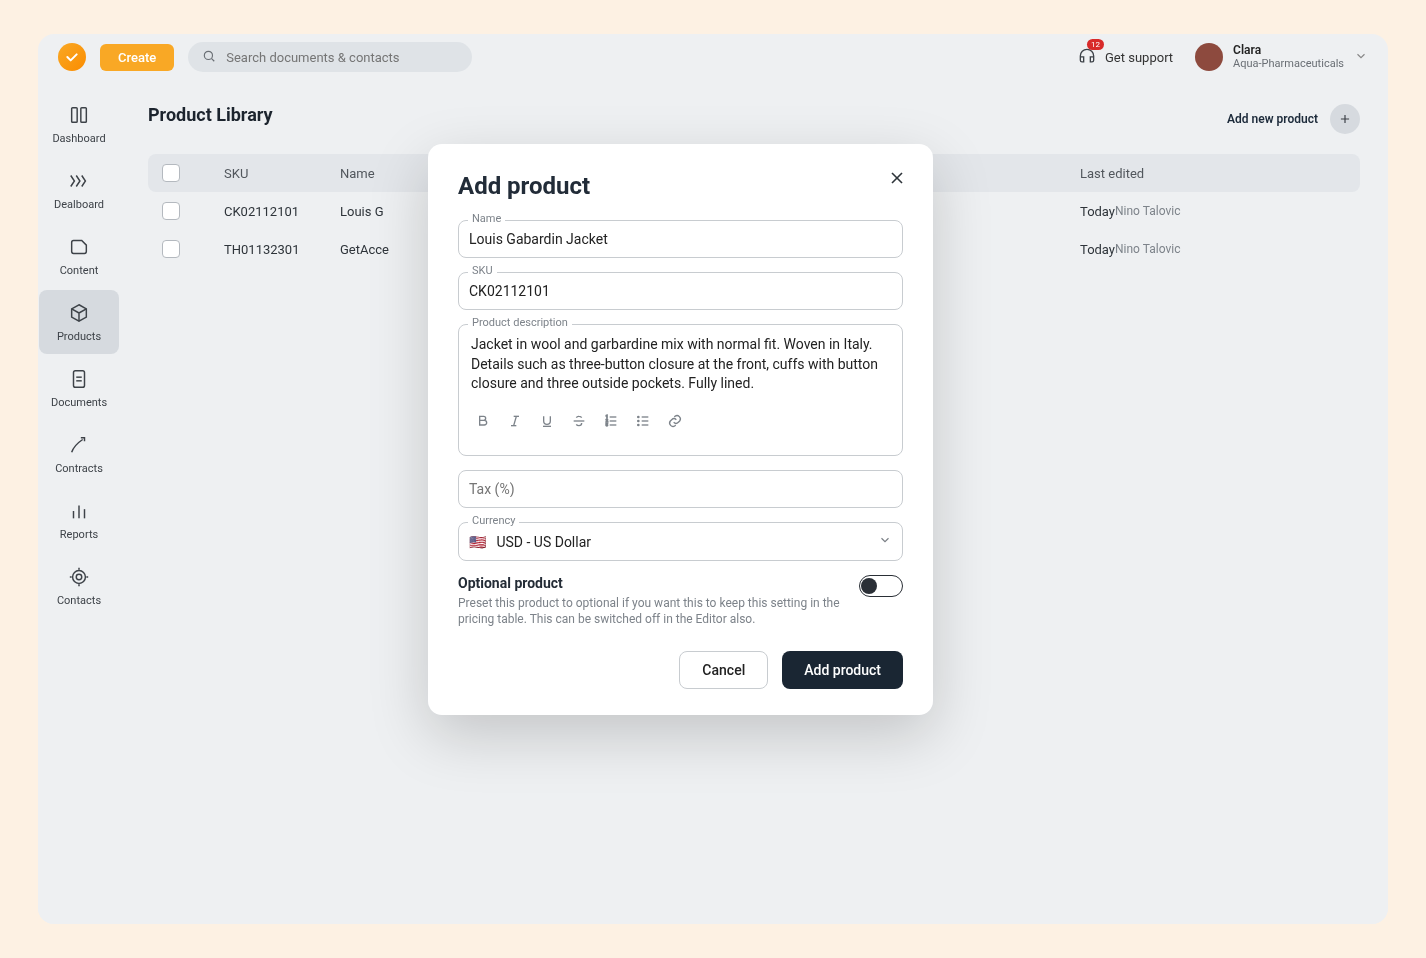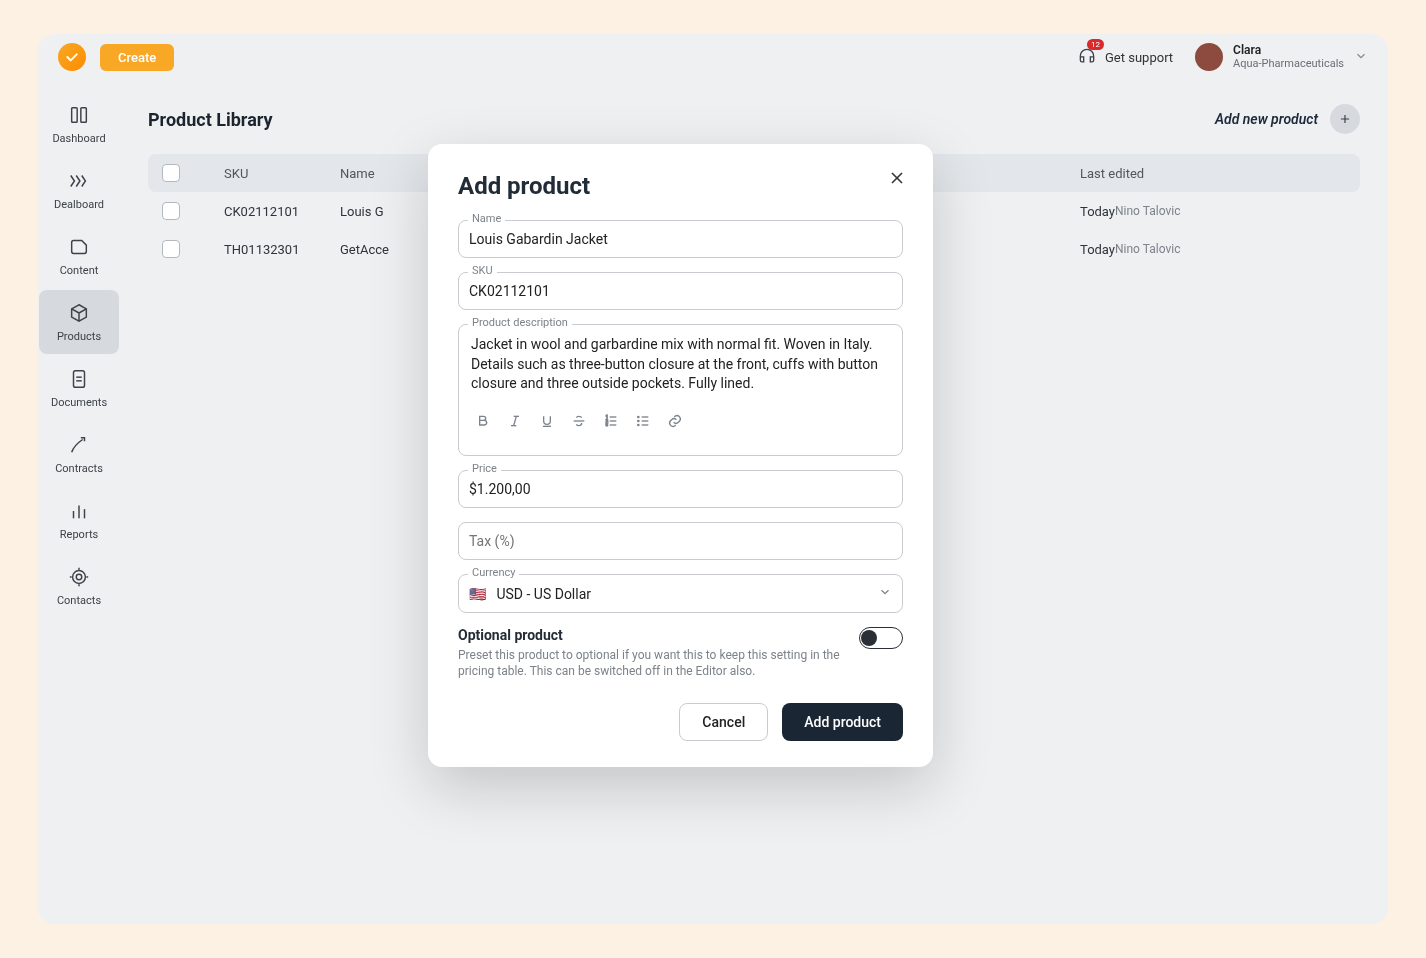--- a/index.html
+++ b/index.html
@@ -158,40 +158,38 @@
 
 
 .content {
   flex: 1;
   background: #eef0f2;
   padding: 14px 28px 28px 28px;
   position: relative;
 }
 .content-header {
   display: flex;
-  align-items: center;
   justify-content: space-between;
   padding: 10px 0 20px 0;
 }
 .page-title {
   font-size: 18px;
   font-weight: 700;
   color: #1c242e;
 }
 .add-new {
   display: flex;
   align-items: center;
   gap: 12px;
   cursor: pointer;
 }
 .add-new-text {
-  font-size: 14px;
+  font-size: 12px;
   font-weight: 600;
   color: #1c2a3a;
-  font-style: italic;
 }
 .add-new-btn {
   width: 30px;
   height: 30px;
   border-radius: 50%;
   background: #d6dadf;
   display: flex;
   align-items: center;
   justify-content: center;
   color: #3a3f45;
@@ -376,20 +374,29 @@
 
 <div class="app-frame">
 
   <div class="topbar">
     <div class="logo">
       <svg viewBox="0 0 24 24" fill="none" stroke="#fff" stroke-width="3" stroke-linecap="round" stroke-linejoin="round">
           <polyline points="5 12 10 17 19 8"></polyline>
         </svg>
     </div>
     <button class="create-btn">Create</button>
+    <div class="search-box">
+      <span>
+        <svg viewBox="0 0 24 24" fill="none" stroke="#6a6f75" stroke-width="2">
+            <circle cx="11" cy="11" r="7"></circle>
+            <line x1="21" y1="21" x2="16.5" y2="16.5"></line>
+          </svg>
+      </span>
+      <input type="text" placeholder="Search documents &amp; contacts" style="">
+    </div>
 
     <div class="topbar-right">
       <div class="support">
         <span class="support-icon">
           <svg width="20" height="20" viewBox="0 0 24 24" fill="none" stroke="#3d4248" stroke-width="1.6">
               <path d="M4 12a8 8 0 0 1 16 0v5a2 2 0 0 1-2 2h-2v-6h4"></path>
               <path d="M4 12v5a2 2 0 0 0 2 2h2v-6H4"></path>
             </svg>
           <span class="support-badge">12</span>
         </span>
@@ -604,24 +611,20 @@
           <span>
               <svg viewBox="0 0 24 24" fill="none" stroke="currentColor" stroke-width="2">
                 <path d="M10 14a5 5 0 0 0 7 0l2-2a5 5 0 0 0-7-7l-1 1"></path>
                 <path d="M14 10a5 5 0 0 0-7 0l-2 2a5 5 0 0 0 7 7l1-1"></path>
               </svg>
             </span>
         </div>
       </div>
     </div>
 
-    <div class="field-wrap">
-      <span class="float-label">Price</span>
-      <input class="field-input" type="text" value="$1.200,00" style="">
-    </div>
 
     <div class="field-wrap">
       <input class="field-input" type="text" placeholder="Tax (%)" style="">
     </div>
 
     <div class="field-wrap">
       <span class="float-label">Currency</span>
       <div class="field-input currency-row">
         <span class="flag">🇺🇸</span>
         <span>USD - US Dollar</span>

